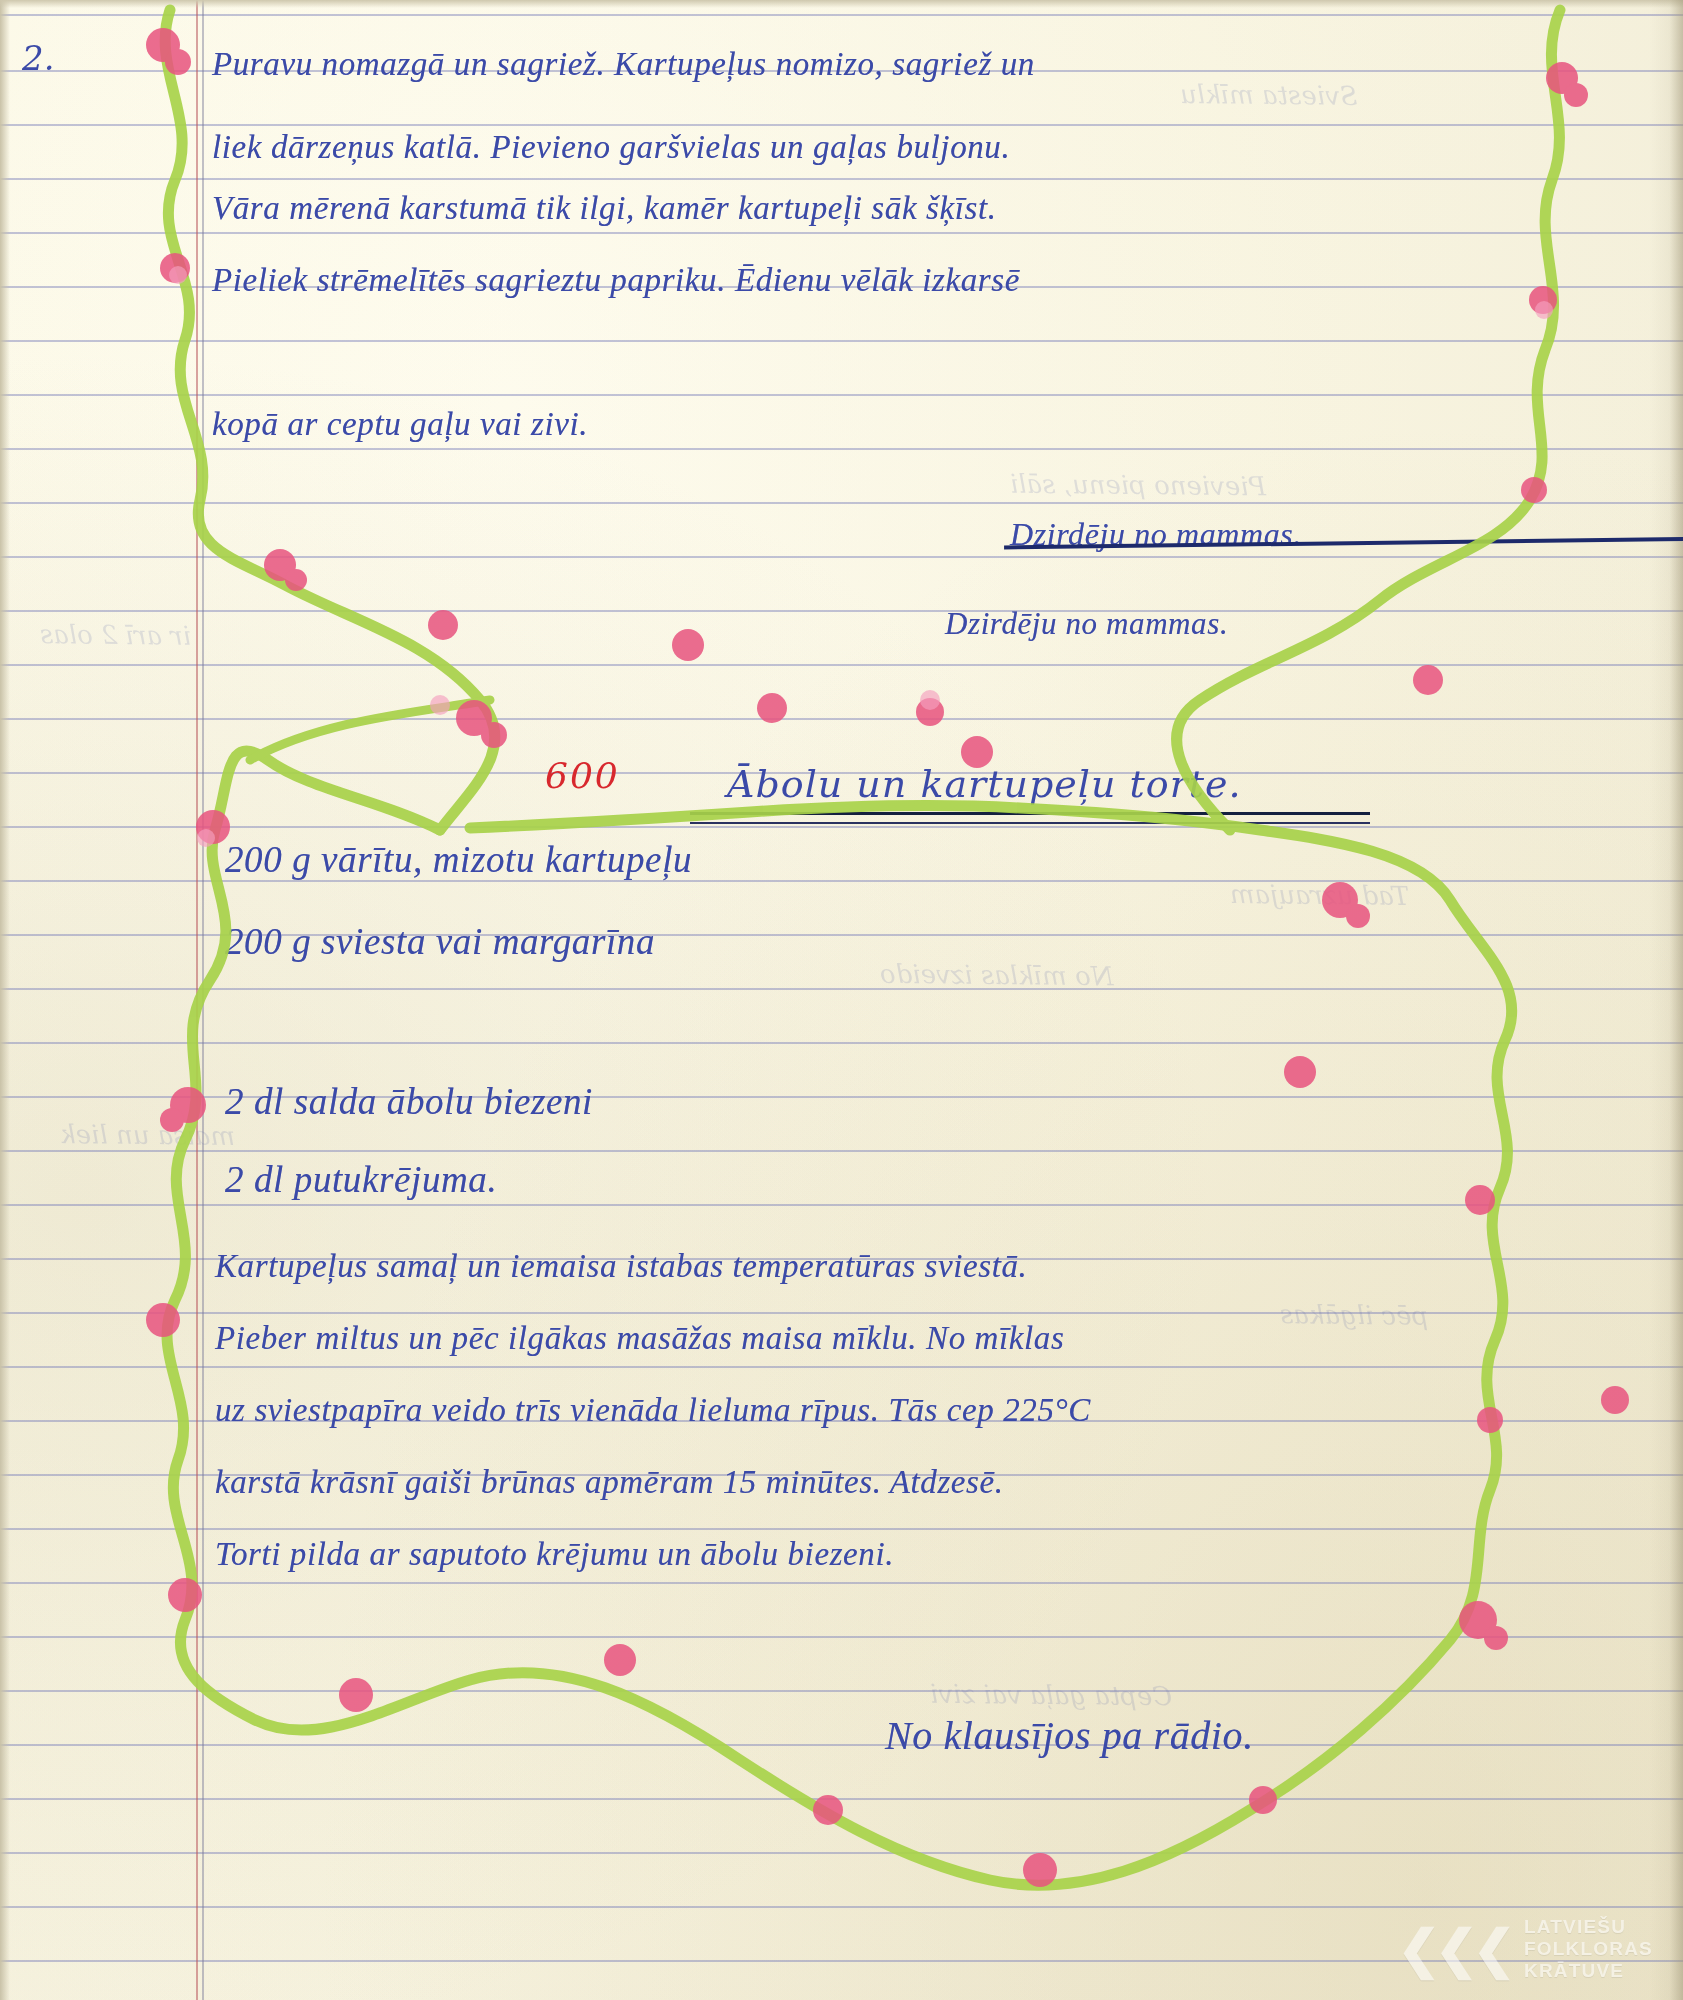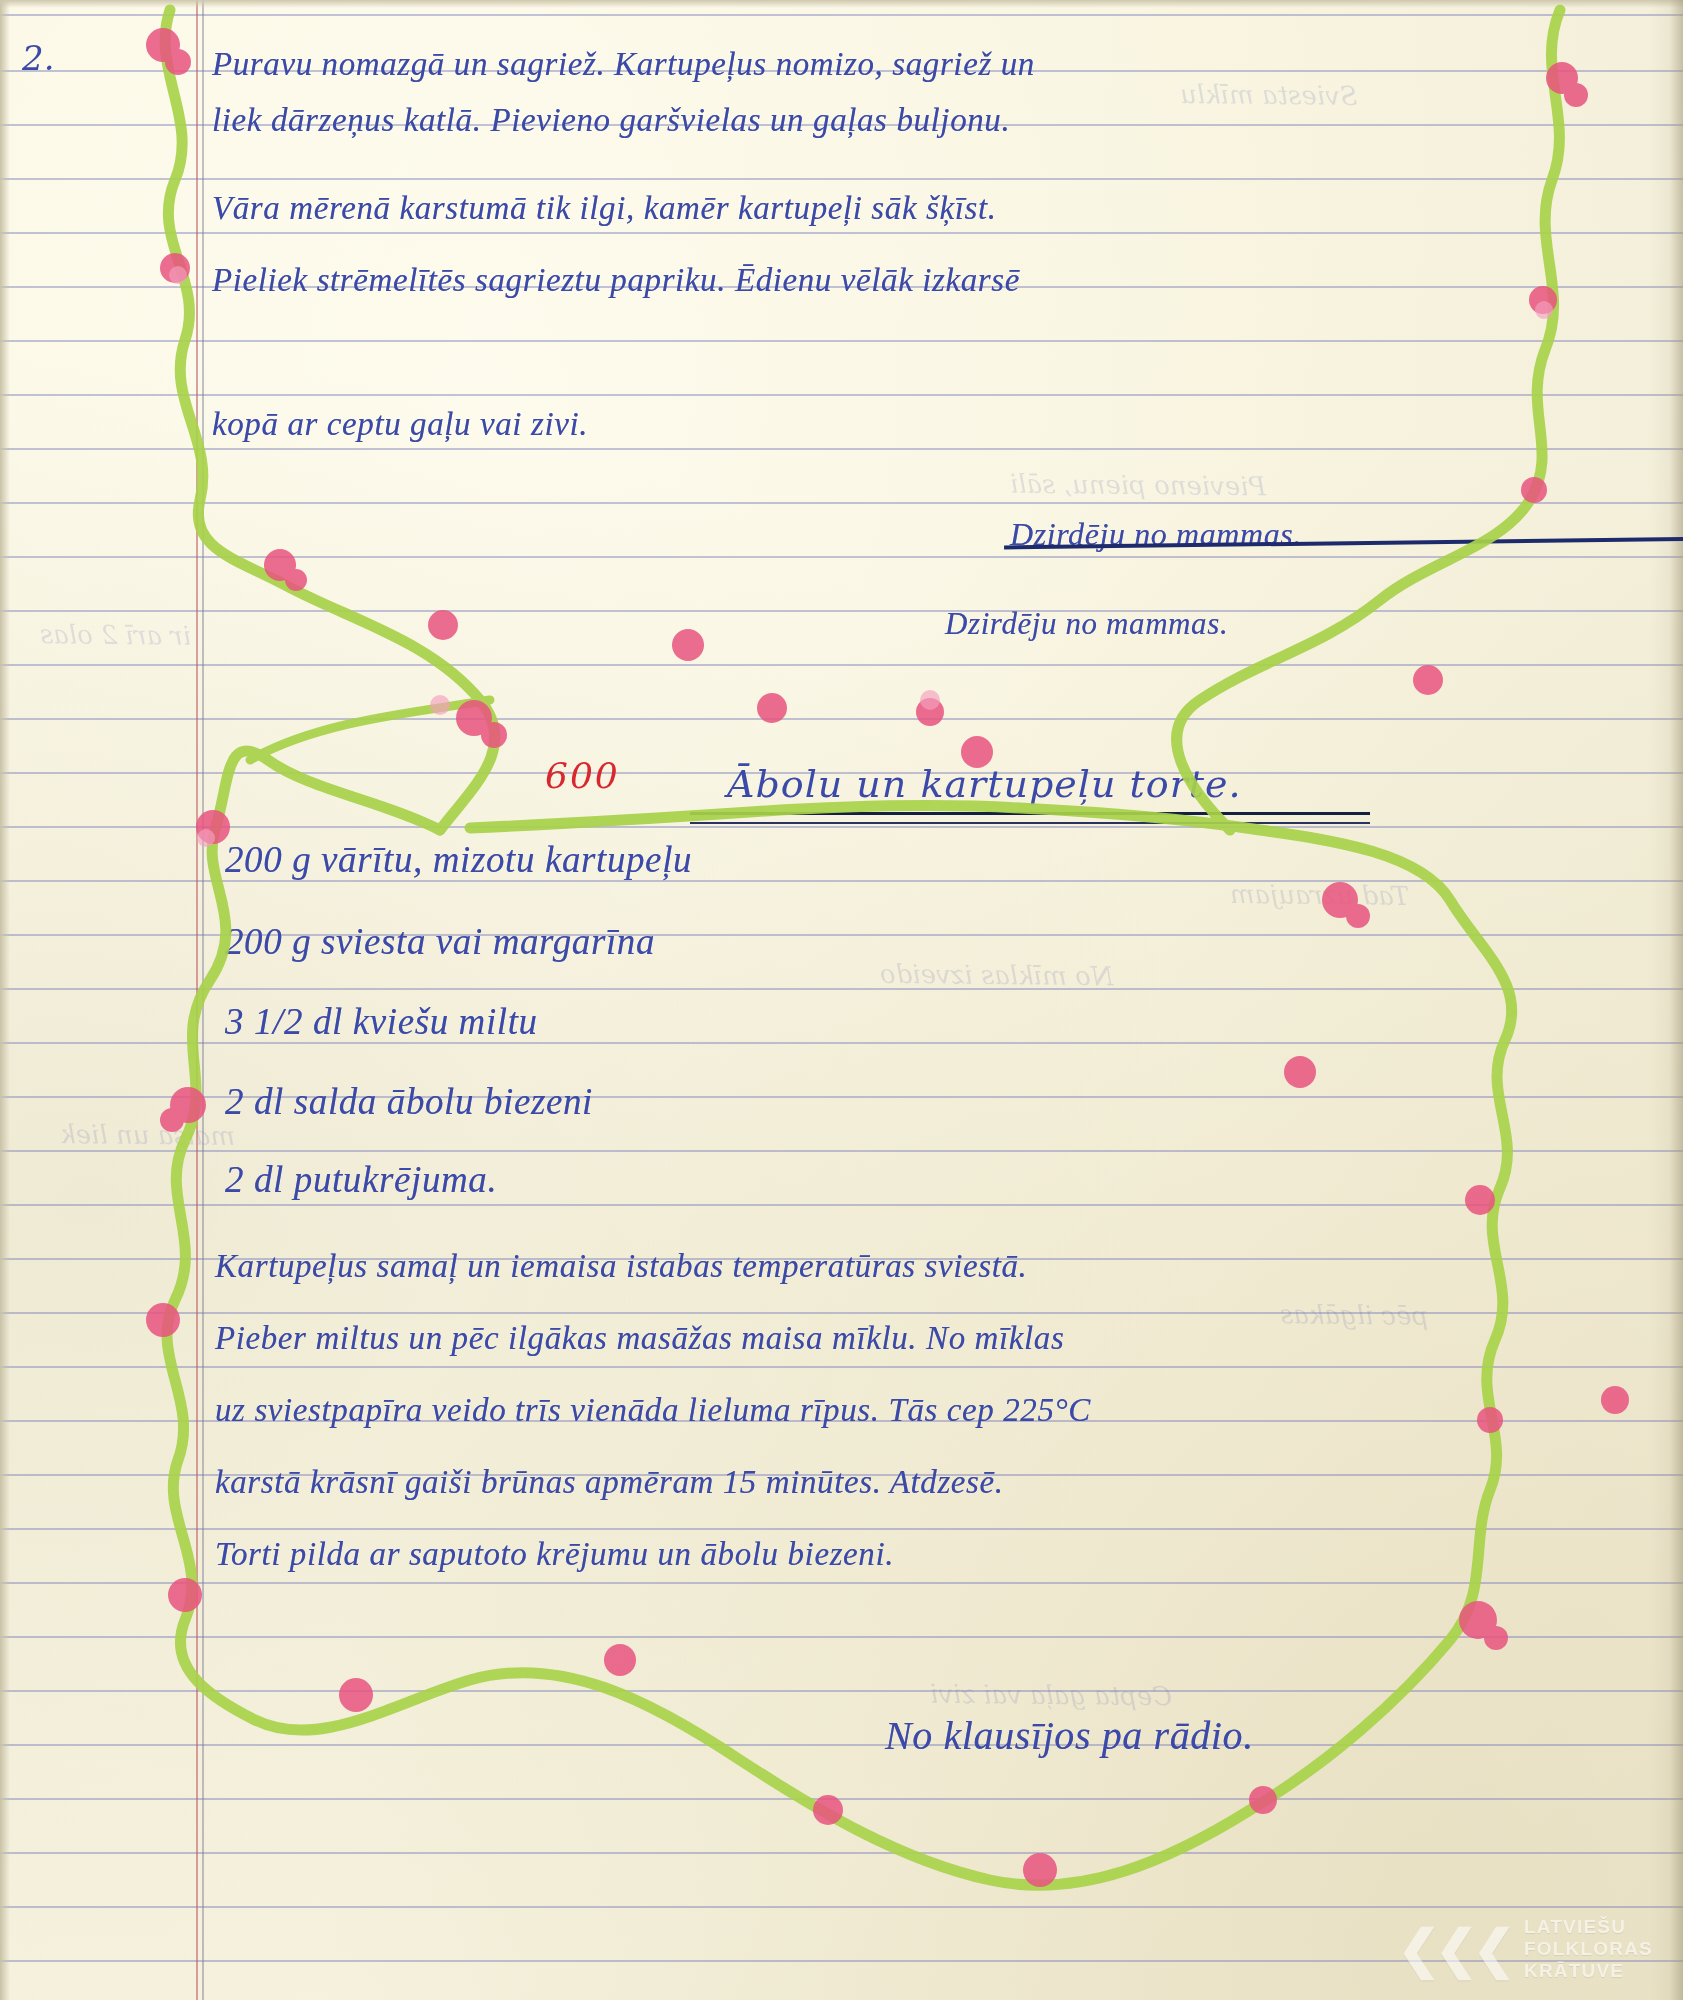--- a/index.html
+++ b/index.html
@@ -214,37 +214,36 @@
     <span style="left:1280px;top:1300px;">pēc ilgākas</span>
   </div>
 
   <div class="edge-left"></div>
   <div class="edge-top"></div>
   <div class="edge-right"></div>
 
   <div class="page-num">2.</div>
 
   <div class="hand line" style="left:212px; top:46px;">Puravu nomazgā un sagriež. Kartupeļus nomizo, sagriež un</div>
-  <div class="hand line" style="left:212px; top:102px;">liek dārzeņus katlā. Pievieno garšvielas un gaļas buljonu.</div>
+  <div class="hand line" style="left:212px; top:129px;">liek dārzeņus katlā. Pievieno garšvielas un gaļas buljonu.</div>
   <div class="hand line" style="left:212px; top:190px;">Vāra mērenā karstumā tik ilgi, kamēr kartupeļi sāk šķīst.</div>
   <div class="hand line" style="left:212px; top:262px;">Pieliek strēmelītēs sagrieztu papriku. Ēdienu vēlāk izkarsē</div>
   <div class="hand line" style="left:212px; top:406px;">kopā ar ceptu gaļu vai zivi.</div>
 
   <div class="hand line struck" style="left:1010px; top:516px; font-size:32px;">Dzirdēju no mammas.</div>
 
   <div class="hand line" style="left:945px; top:606px; font-size:31px;">Dzirdēju no mammas.</div>
 
   <div class="recipe-num" style="left:545px; top:755px;">600</div>
   <div class="recipe-title" style="left:715px; top:762px;">Ābolu un kartupeļu torte.</div>
   <div class="title-rule" style="left:690px; top:812px; width:680px;"></div>
   <div class="title-rule thin" style="left:690px; top:822px; width:680px;"></div>
 
   <div class="hand ing" style="left:225px; top:838px;">200 g vārītu, mizotu kartupeļu</div>
   <div class="hand ing" style="left:225px; top:920px;">200 g sviesta vai margarīna</div>
-  <div class="hand ing" style="left:225px; top:1000px;">3 1/2 dl kviešu miltu</div>
   <div class="hand ing" style="left:225px; top:1080px;">2 dl salda ābolu biezeni</div>
   <div class="hand ing" style="left:225px; top:1158px;">2 dl putukrējuma.</div>
 
   <div class="hand line" style="left:215px; top:1248px;">Kartupeļus samaļ un iemaisa istabas temperatūras sviestā.</div>
   <div class="hand line" style="left:215px; top:1320px;">Pieber miltus un pēc ilgākas masāžas maisa mīklu. No mīklas</div>
   <div class="hand line" style="left:215px; top:1392px;">uz sviestpapīra veido trīs vienāda lieluma rīpus. Tās cep 225°C</div>
   <div class="hand line" style="left:215px; top:1464px;">karstā krāsnī gaiši brūnas apmēram 15 minūtes. Atdzesē.</div>
   <div class="hand line" style="left:215px; top:1536px;">Torti pilda ar saputoto krējumu un ābolu biezeni.</div>
 
   <div class="hand line" style="left:885px; top:1712px; font-size:40px;">No klausījos pa rādio.</div>

